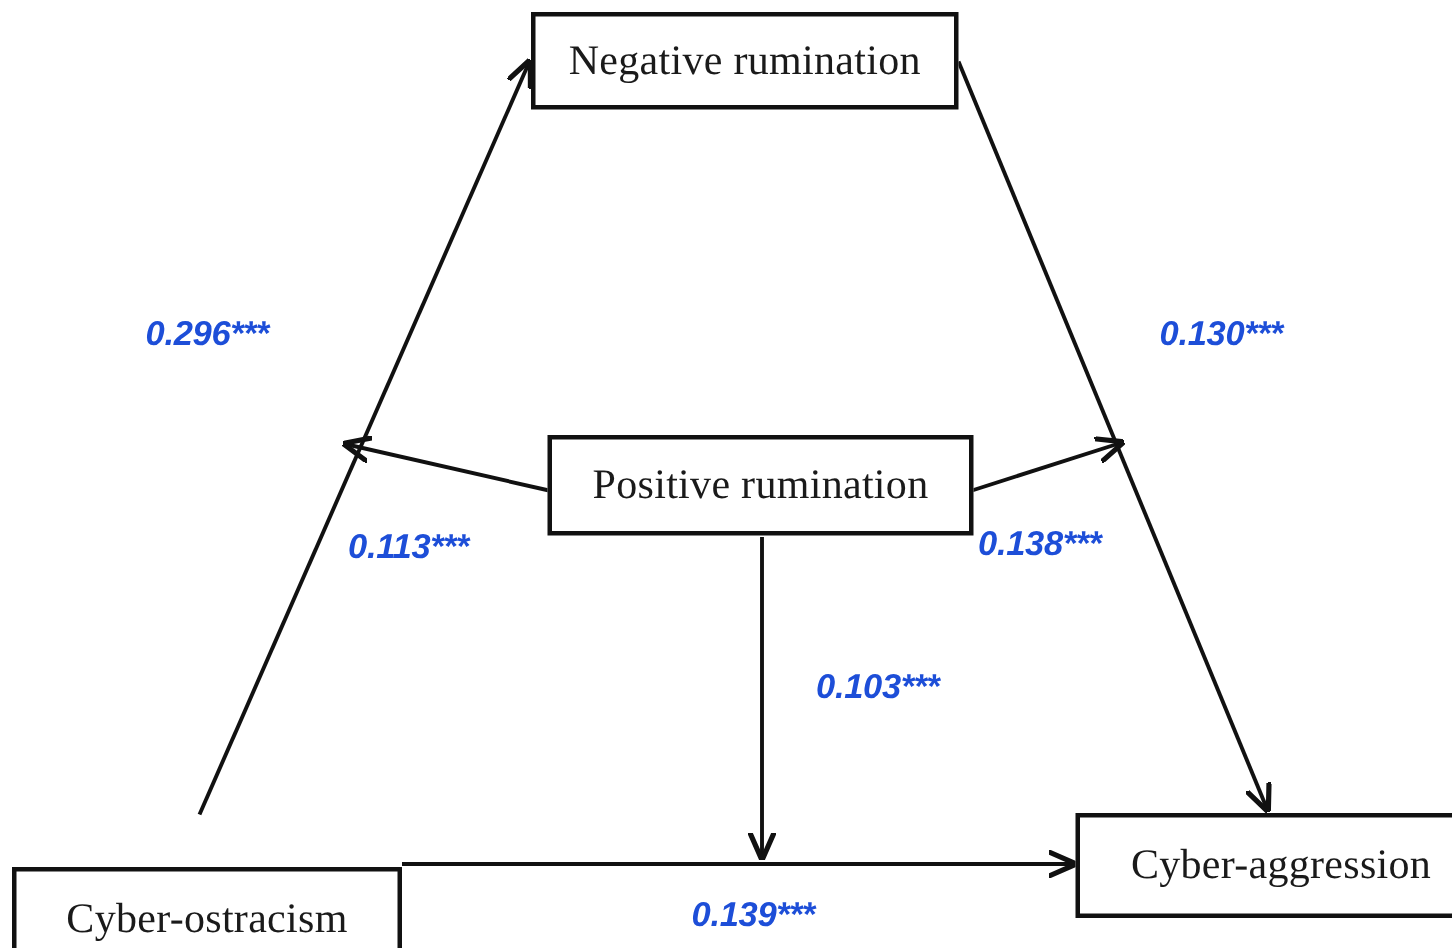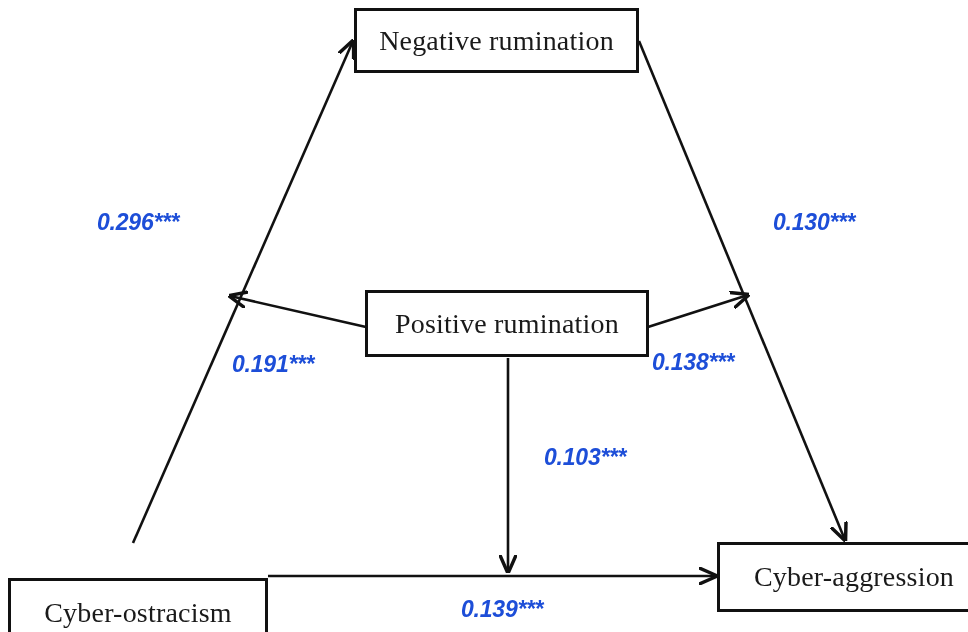--- a/index.html
+++ b/index.html
@@ -103,21 +103,21 @@
 
   <div class="coef" style="left:97px; top:209px;">
     <span>0.296</span><span class="stars">***</span>
   </div>
 
   <div class="coef" style="left:773px; top:209px;">
     <span>0.130</span><span class="stars">***</span>
   </div>
 
   <div class="coef" style="left:232px; top:351px;">
-    <span>0.191</span><span class="stars">***</span>
+    <span>0.113</span><span class="stars">***</span>
   </div>
 
   <div class="coef" style="left:652px; top:349px;">
     <span>0.138</span><span class="stars">***</span>
   </div>
 
   <div class="coef" style="left:528px; top:444px;margin-left:16px;">
     <span>0.103</span><span class="stars">***</span>
   </div>
 

